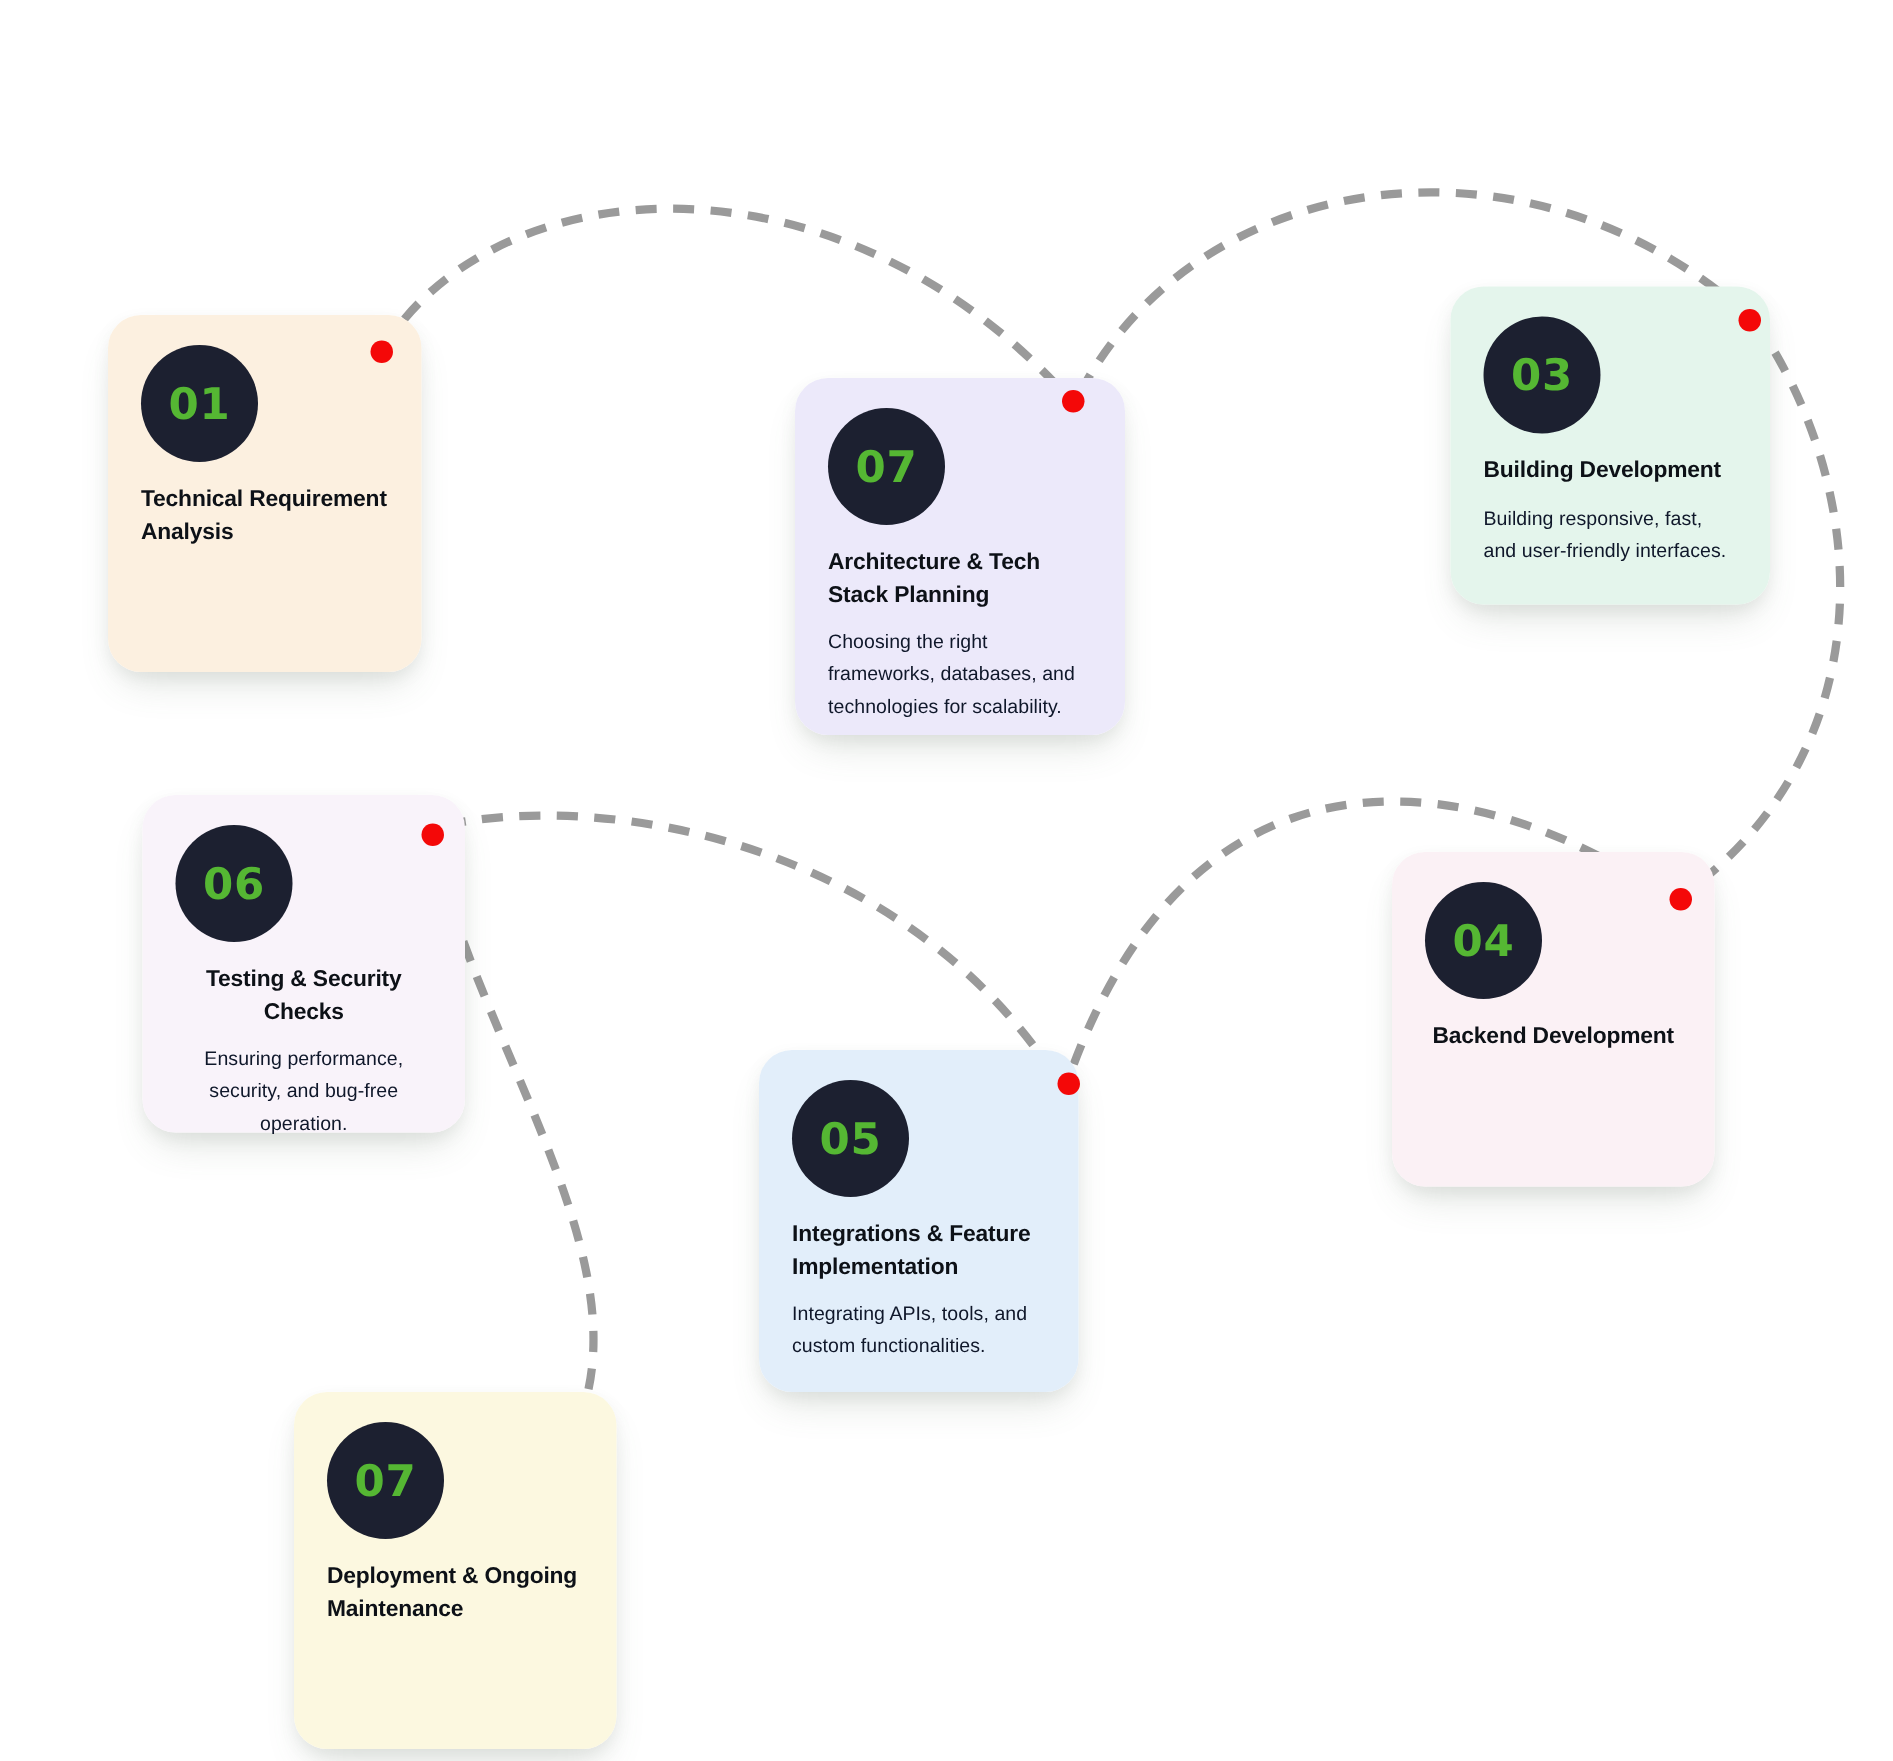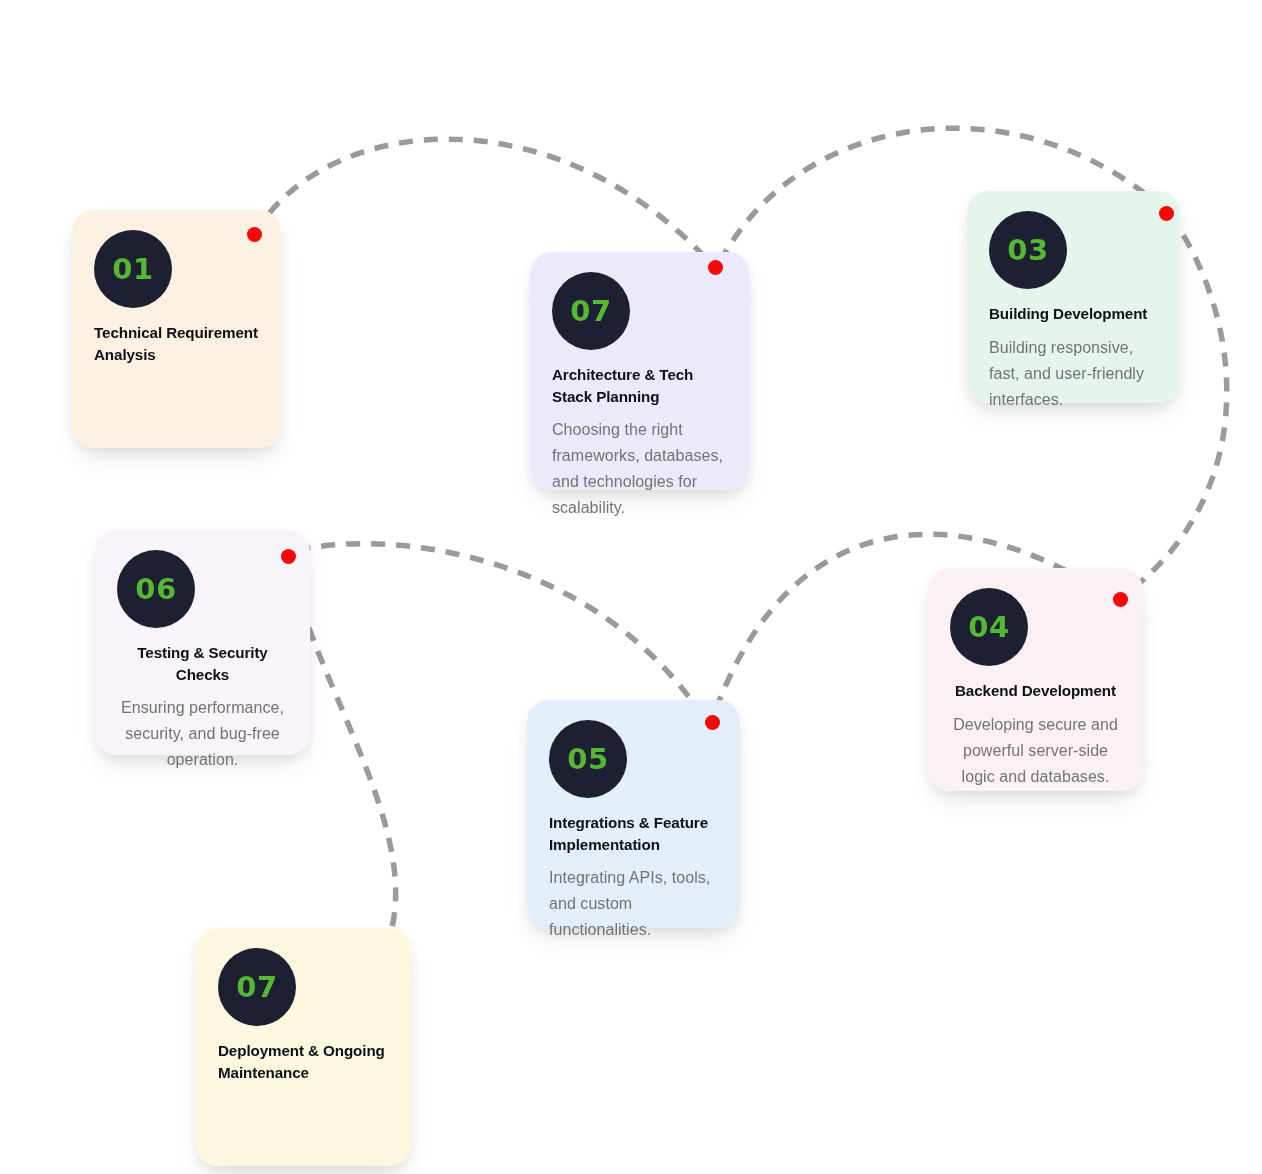--- a/index.html
+++ b/index.html
@@ -12,21 +12,21 @@
         box-shadow:0 14px 26px -8px rgba(90,110,90,.20),
                    0 4px 10px rgba(120,130,120,.10);}
   .card .inner{position:absolute;inset:0;border-radius:22px;padding:20px 22px;box-sizing:border-box;}
   .badge{width:78px;height:78px;border-radius:50%;background:#1c2030;
          display:flex;align-items:center;justify-content:center;
          margin-bottom:14px;}
   .badge span{color:#55b733;font-size:29px;font-weight:700;letter-spacing:.5px;
               line-height:1;font-family:"DejaVu Sans",sans-serif;}
   .c-title{color:#0d1117;font-size:15.2px;font-weight:700;line-height:1.42;
            letter-spacing:-.1px;margin:0 0 10px 0;}
-  .c-desc{color:#737373;font-size:16px;line-height:1.63;margin:0;letter-spacing:.05px;}
+  .c-desc{color:#0f172a;font-size:13px;line-height:1.63;margin:0;letter-spacing:.05px;}
   .dot{position:absolute;width:15px;height:15px;border-radius:50%;background:#f40808;}
 </style>
 </head>
 <body>
 
 <div id="stage">
 
   <svg id="paths" viewBox="0 0 1262 1174" xmlns="http://www.w3.org/2000/svg">
       <path d="M 255 233 C 330 110 560 95 713 266" fill="none" stroke="#9a9a9a" stroke-width="5.5" stroke-linecap="butt" stroke-dasharray="14 11"></path>
       <path d="M 720 262 C 800 110 1020 80 1166 211" fill="none" stroke="#9a9a9a" stroke-width="5.5" stroke-linecap="butt" stroke-dasharray="14 11"></path>
@@ -63,24 +63,23 @@
           <div class="c-title">Building Development</div>
           <div class="c-desc">Building responsive, fast, and user-friendly interfaces.</div>
         </div>
       </div>
       <div class="card" style="left: 928px; top: 568px; width: 215px; height: 223px; text-align: center;">
         <div class="inner" style="background: rgb(251, 241, 245);">
           <div class="badge">
             <span>04</span>
           </div>
           <div class="c-title">Backend Development</div>
-          <div class="c-desc">Developing secure and powerful server-side logic and databases.</div>
         </div>
       </div>
-      <div class="card" style="left: 527px; top: 700px; width: 213px; height: 228px;">
+      <div class="card" style="left: 506px; top: 700px; width: 213px; height: 228px;">
         <div class="inner" style="background: rgb(226, 238, 250);">
           <div class="badge">
             <span>05</span>
           </div>
           <div class="c-title">Integrations &amp; Feature Implementation</div>
           <div class="c-desc">Integrating APIs, tools, and custom functionalities.</div>
         </div>
       </div>
       <div class="card" style="left: 95px; top: 530px; width: 215px; height: 225px; text-align: center;">
         <div class="inner" style="background: rgb(249, 243, 250);">

